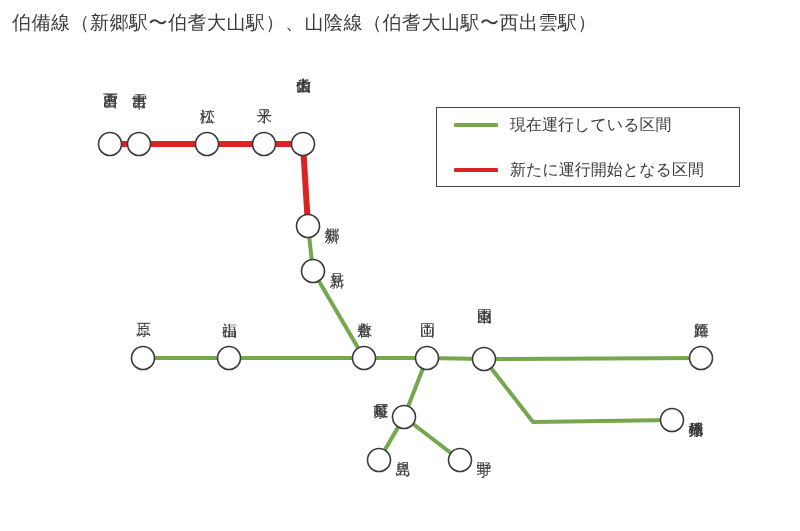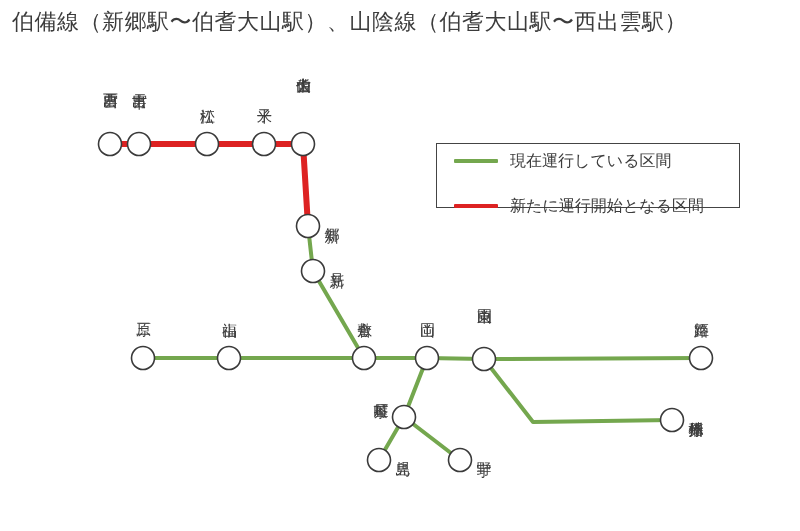--- a/index.html
+++ b/index.html
@@ -19,21 +19,21 @@
   #page {
     position: relative;
     width: 800px;
     height: 531px;
     background: #ffffff;
   }
   #diagram-title {
     position: absolute;
     left: 12px;
     top: 8px;
-    font-size: 22px;
+    font-size: 19px;
     line-height: 28px;
     letter-spacing: 0.5px;
     color: #3c3c3c;
     white-space: nowrap;
   }
   #map-svg {
     position: absolute;
     left: 0;
     top: 0;
     width: 800px;
@@ -48,25 +48,24 @@
     white-space: nowrap;
     writing-mode: vertical-rl;
     text-orientation: upright;
     -webkit-text-orientation: upright;
   }
   .legend-box {
     position: absolute;
     left: 436px;
     top: 107px;
     width: 304px;
-    height: 65px;
+    height: 80px;
     border: 1.6px solid #444444;
     background: #ffffff;
     box-sizing: border-box;
-    margin-top: 36px;
   }
   .legend-row {
     position: absolute;
     left: 0;
     width: 100%;
     height: 26px;
     display: flex;
     align-items: center;
   }
   .legend-row.r0 { top: 4px; }

